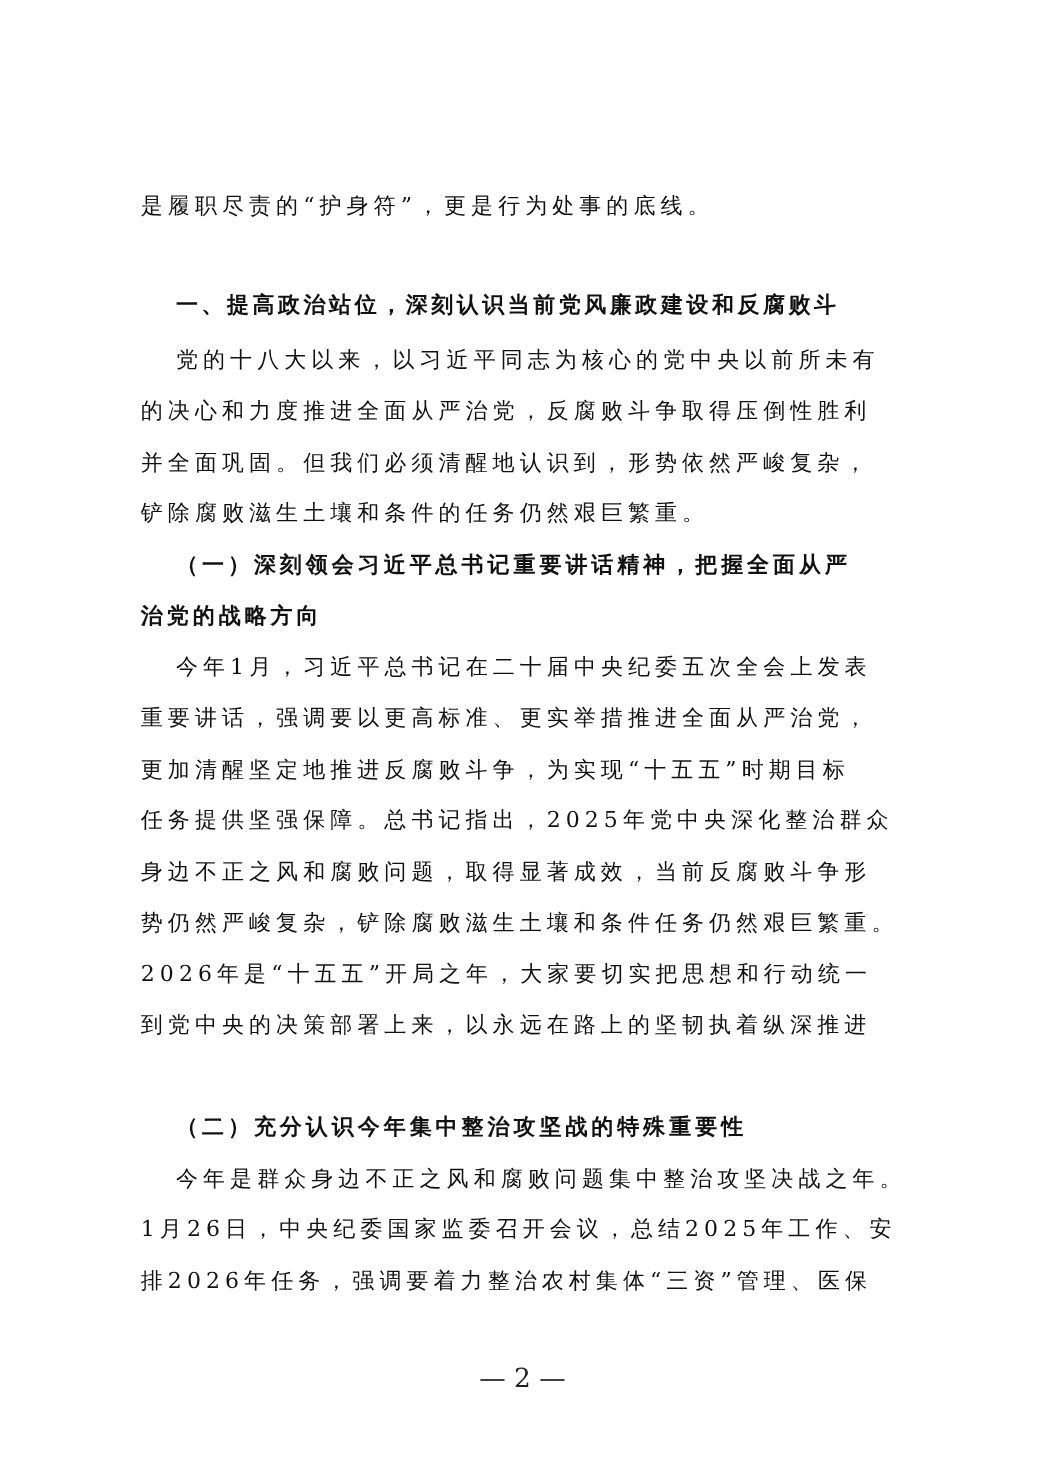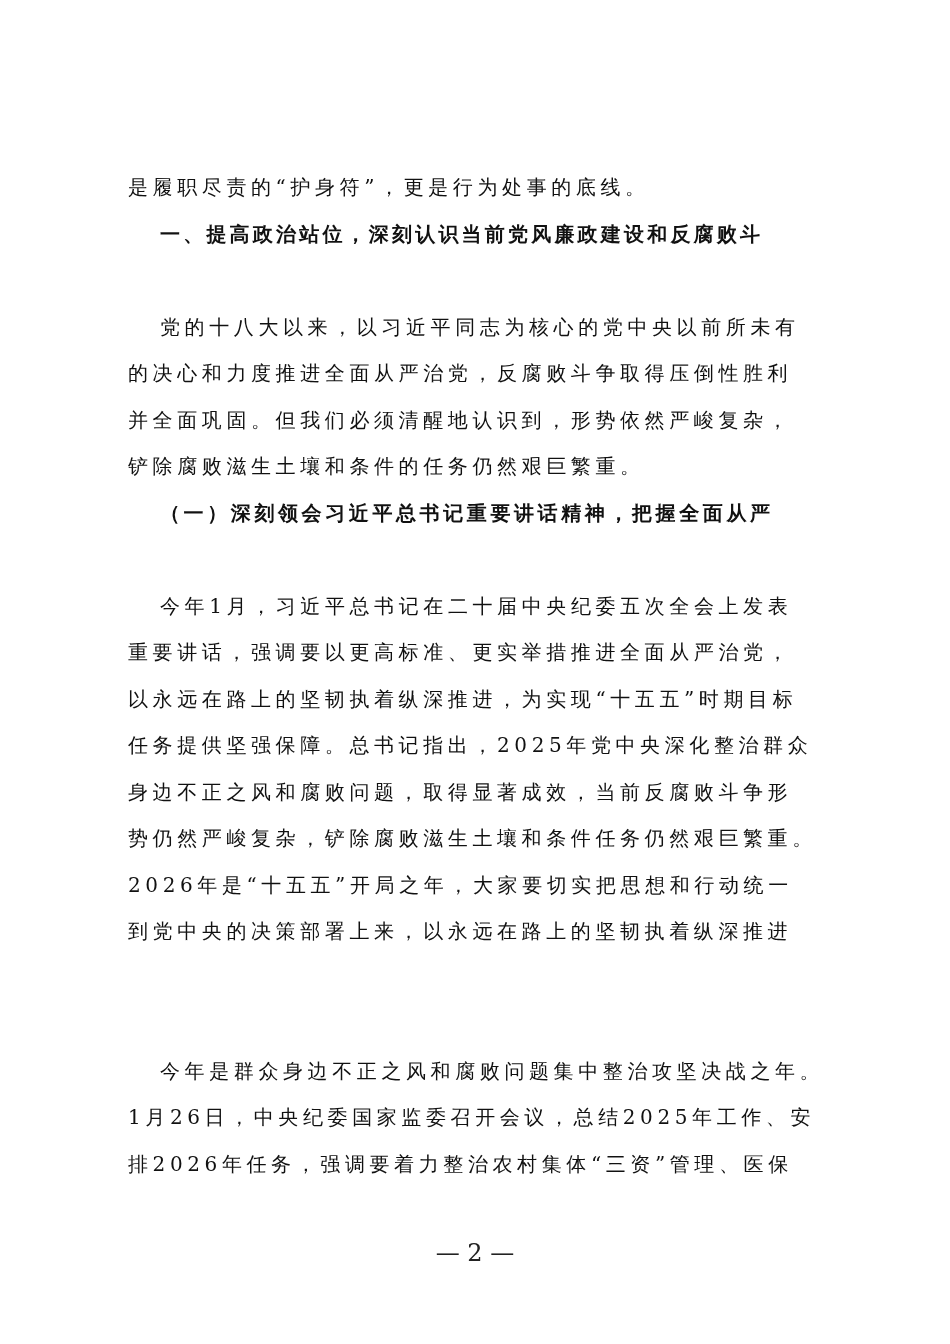--- a/index.html
+++ b/index.html
@@ -30,20 +30,21 @@
       font-size: 20px;
       line-height: 46px;
       white-space: nowrap;
       letter-spacing: 4.6px;
     }
     .line.indent { left: 160px; }
     .line.heading {
       font-family: "DejaVu Sans", "Liberation Sans", sans-serif;
       font-weight: bold;
       letter-spacing: 3.2px;
+      margin-top: 43px;
     }
     .line.subheading {
       font-family: "DejaVu Serif", "Liberation Serif", serif;
       font-weight: bold;
       letter-spacing: 3.6px;
     }
     .page-number {
       position: absolute;
       left: 0;
       width: 950px;
@@ -62,29 +63,31 @@
 
   <div class="line" style="top:164px;">是履职尽责的“护身符”，更是行为处事的底线。</div>
   <div class="line heading indent" style="top:211px;">一、提高政治站位，深刻认识当前党风廉政建设和反腐败斗</div>
 
   <div class="line indent" style="top:304px;">党的十八大以来，以习近平同志为核心的党中央以前所未有</div>
   <div class="line" style="top:350px;">的决心和力度推进全面从严治党，反腐败斗争取得压倒性胜利</div>
   <div class="line" style="top:397px;">并全面巩固。但我们必须清醒地认识到，形势依然严峻复杂，</div>
   <div class="line" style="top:443px;">铲除腐败滋生土壤和条件的任务仍然艰巨繁重。</div>
 
   <div class="line subheading indent" style="top:490px;">（一）深刻领会习近平总书记重要讲话精神，把握全面从严</div>
+  <div class="line subheading" style="top:536px;">治党的战略方向</div>
 
   <div class="line indent" style="top:583px;">今年1月，习近平总书记在二十届中央纪委五次全会上发表</div>
   <div class="line" style="top:629px;">重要讲话，强调要以更高标准、更实举措推进全面从严治党，</div>
-  <div class="line" style="top:676px;">以永远在路上的坚韧执着纵深推进，为实现“十五五”时期目标</div>
+  <div class="line" style="top:676px;">更加清醒坚定地推进反腐败斗争，为实现“十五五”时期目标</div>
   <div class="line" style="top:722px;">任务提供坚强保障。总书记指出，2025年党中央深化整治群众</div>
   <div class="line" style="top:769px;">身边不正之风和腐败问题，取得显著成效，当前反腐败斗争形</div>
   <div class="line" style="top:815px;">势仍然严峻复杂，铲除腐败滋生土壤和条件任务仍然艰巨繁重。</div>
   <div class="line" style="top:862px;">2026年是“十五五”开局之年，大家要切实把思想和行动统一</div>
   <div class="line" style="top:908px;">到党中央的决策部署上来，以永远在路上的坚韧执着纵深推进</div>
 
+  <div class="line subheading indent" style="top:1001px;">（二）充分认识今年集中整治攻坚战的特殊重要性</div>
 
   <div class="line indent" style="top:1048px;">今年是群众身边不正之风和腐败问题集中整治攻坚决战之年。</div>
   <div class="line" style="top:1094px;">1月26日，中央纪委国家监委召开会议，总结2025年工作、安</div>
   <div class="line" style="top:1141px;">排2026年任务，强调要着力整治农村集体“三资”管理、医保</div>
 
   <div class="page-number">— 2 —</div>
 </div>
 
 </body></html>

